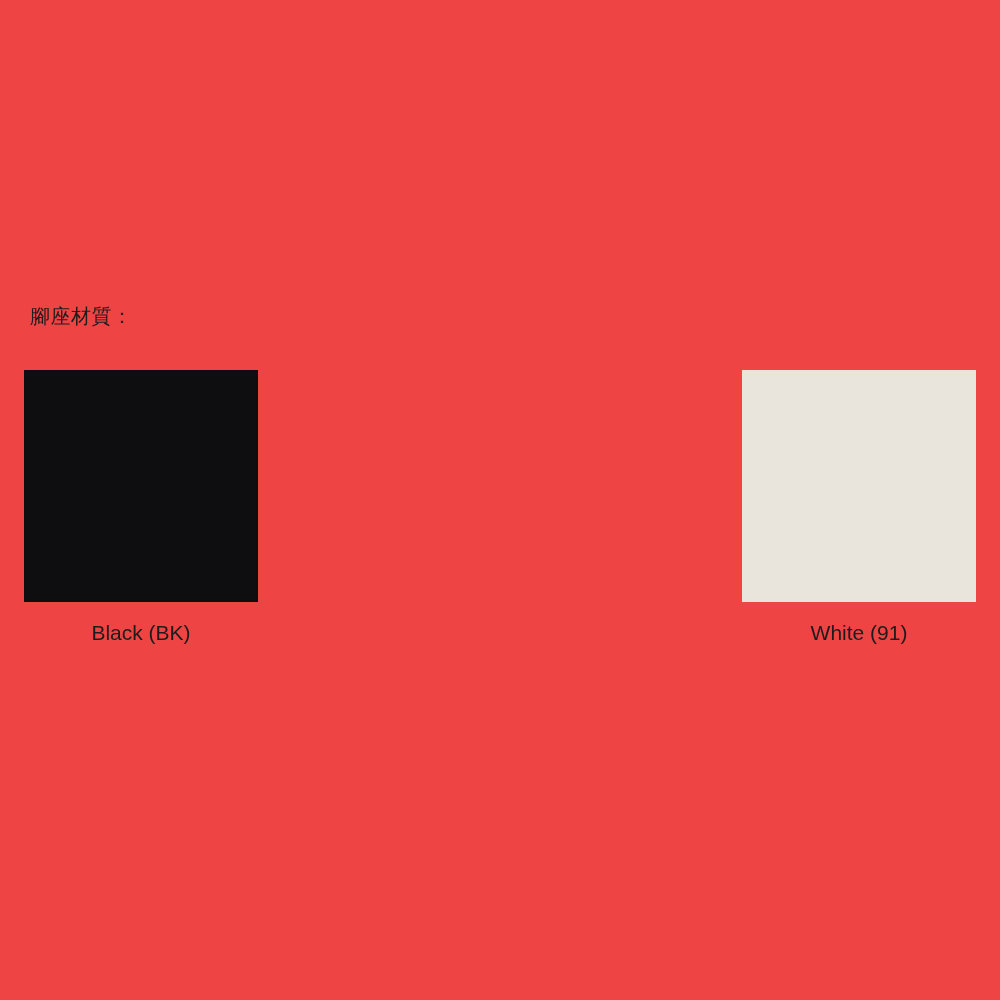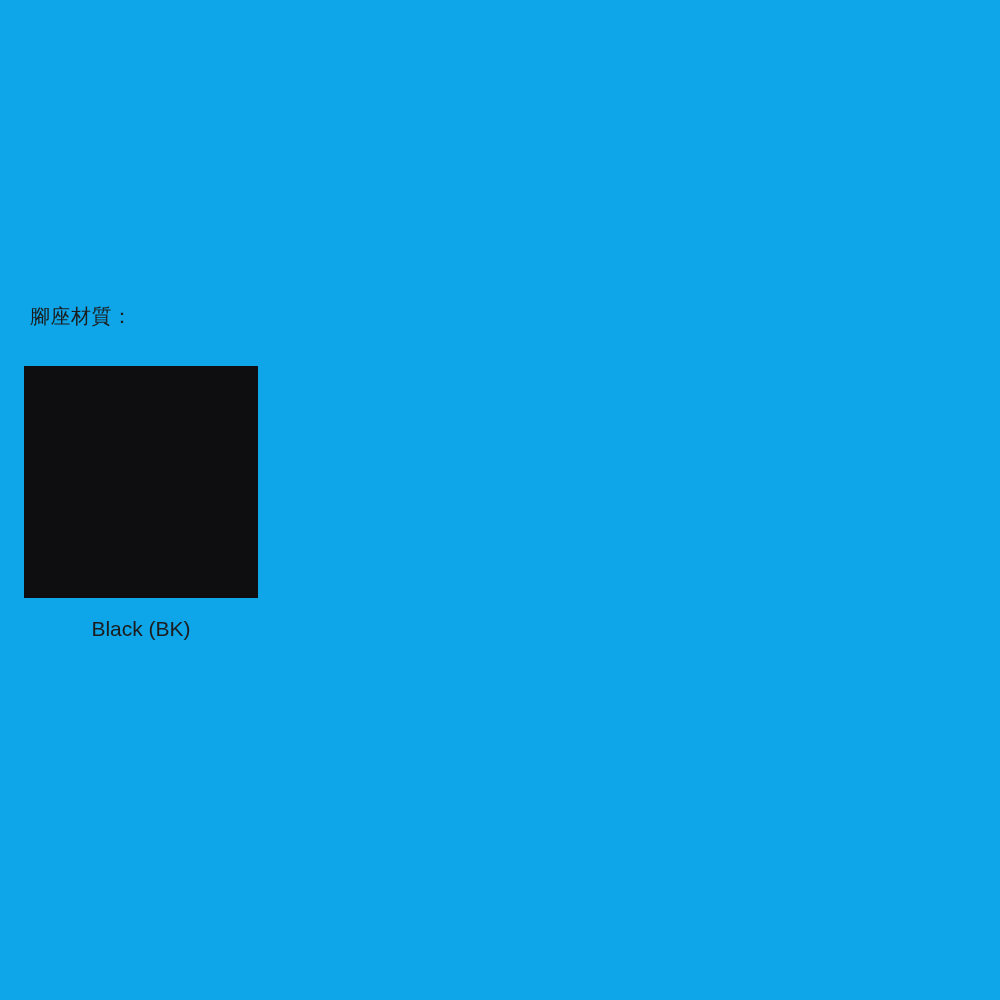--- a/index.html
+++ b/index.html
@@ -40,21 +40,21 @@
 
   
   .swatch-strip {
     position: absolute;
     left: 24px;
     top: 361px;
     width: 952px;
     height: 285px;
     display: flex;
     flex-direction: row;
-    align-items: center;
+    align-items: flex-end;
     justify-content: space-between;
   }
 
   .swatch-item {
     width: 234px;
     display: flex;
     flex-direction: column;
     align-items: center;
   }
 
@@ -70,29 +70,33 @@
     line-height: 26px;
     color: #1c1c1c;
     text-align: center;
     white-space: nowrap;
     font-weight: 400;
   }
 </style>
 </head>
 <body>
 
-<div id="page" style="background: #0ea5e9;">
+<div id="page" style="background: #ef4444;">
 
   <div class="section-heading" style="color: rgb(28, 28, 28);">腳座材質：</div>
 
   <div class="swatch-strip">
 
     <div class="swatch-item">
       <div class="swatch-chip" id="chip-0" style="background: rgb(14, 14, 16);"></div>
       <div class="swatch-label">Black (BK)</div>
     </div>
 
+    <div class="swatch-item">
+      <div class="swatch-chip" id="chip-1" style="background: rgb(233, 229, 220);"></div>
+      <div class="swatch-label">White (91)</div>
+    </div>
 
 
 
   </div>
 
 </div>
 
 </body></html>

